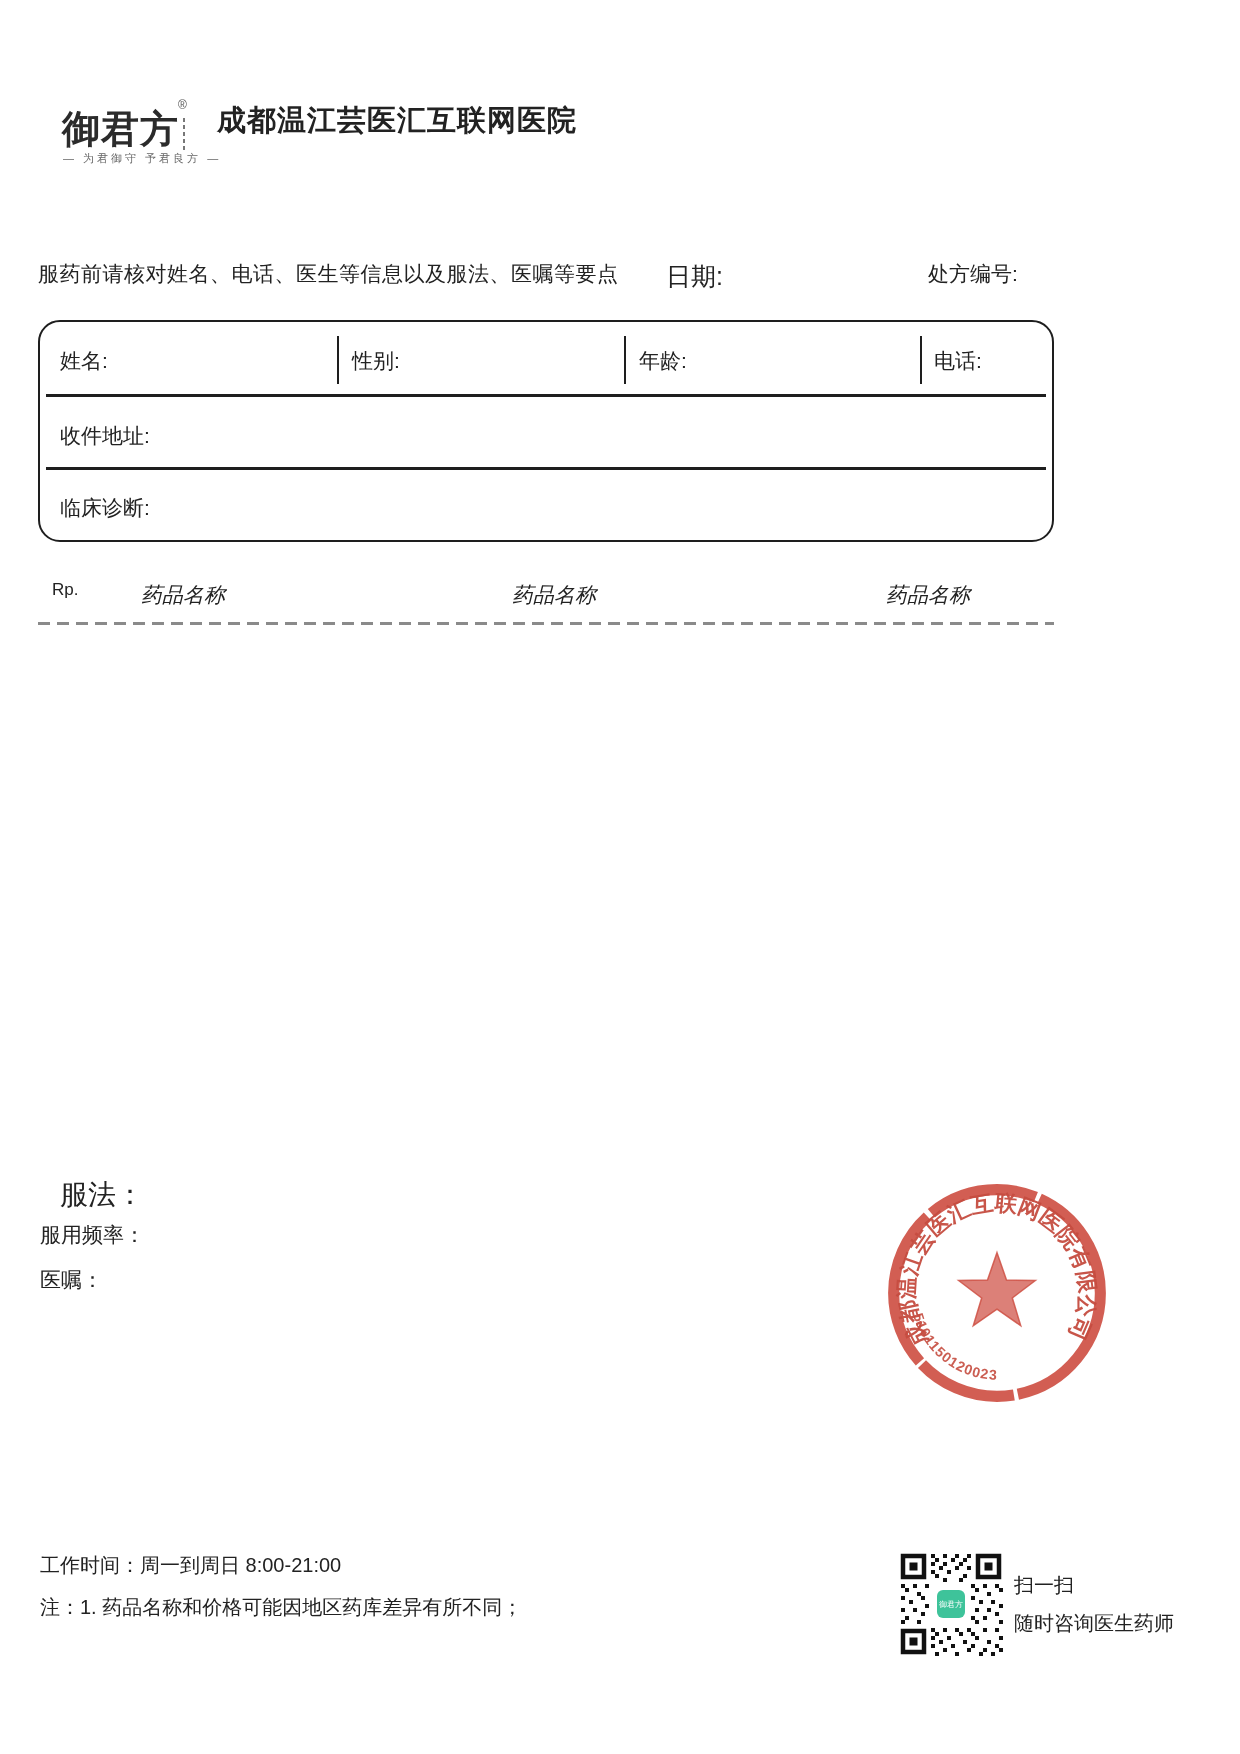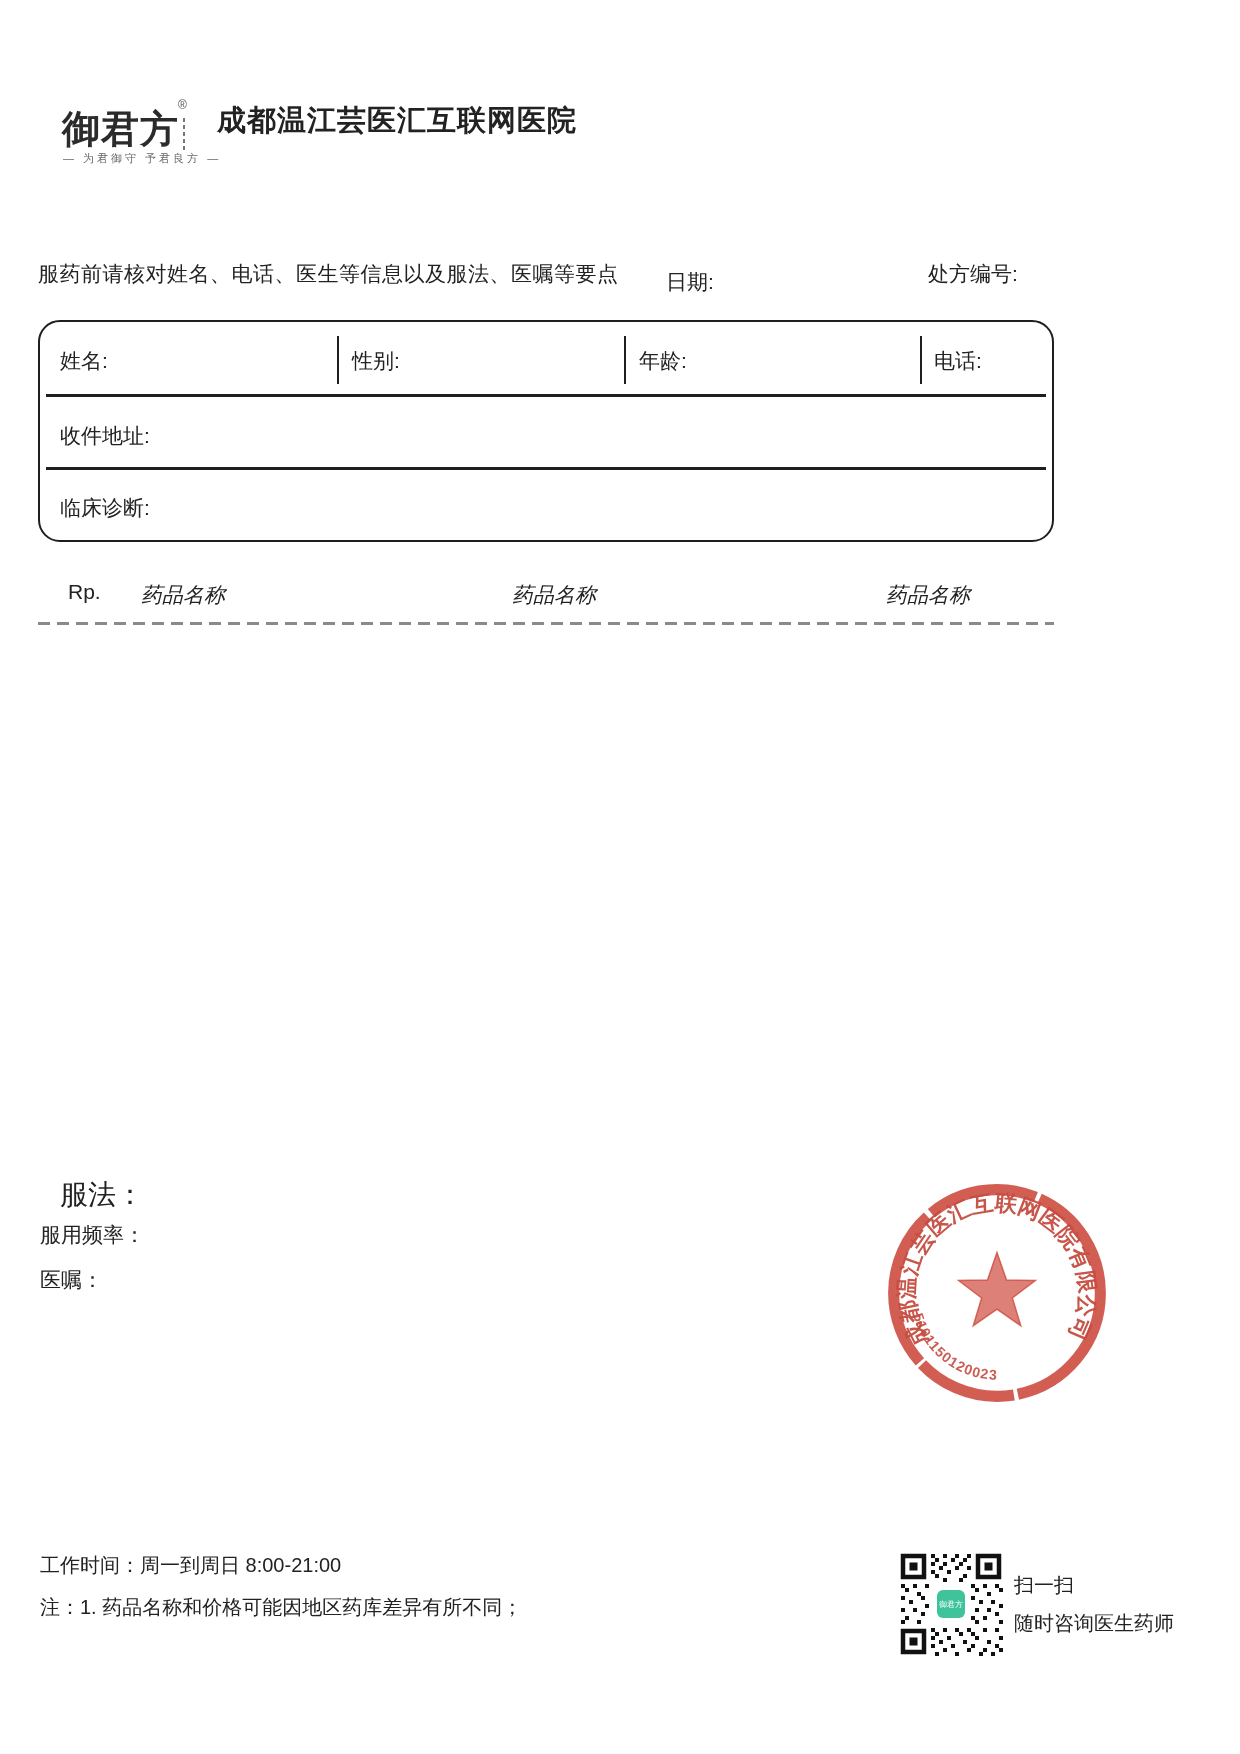--- a/index.html
+++ b/index.html
@@ -10,31 +10,31 @@
   
   .logo-name{left:62px;top:104px;font-size:38px;font-weight:bold;color:#2b2b2b;letter-spacing:1px;
              font-family:"DejaVu Serif","Liberation Serif",serif;}
   .logo-reg{left:178px;top:98px;font-size:12px;color:#555;}
   .logo-bar{left:183px;top:118px;width:2px;height:34px;background:repeating-linear-gradient(#777 0 4px,transparent 4px 7px);}
   .logo-tagline{left:63px;top:151px;font-size:11px;letter-spacing:3px;color:#666;}
   .hospital-name{left:217px;top:101px;font-size:29px;font-weight:bold;letter-spacing:1px;color:#222;}
 
   
   .notice{left:38px;top:260px;font-size:21px;letter-spacing:.5px;}
-  .date-label{left:666px;top:260px;font-size:21px;margin-top:8px;}
+  .date-label{left:666px;top:260px;font-size:25px;}
   .rx-no-label{left:928px;top:260px;font-size:21px;}
 
   
   .patient-box{left:38px;top:320px;width:1016px;height:222px;border:2.5px solid #1e1e1e;border-radius:22px;box-sizing:border-box;}
   .pb-label{position:absolute;font-size:21px;color:#222;white-space:nowrap;}
   .vsep{position:absolute;top:14px;width:2px;height:48px;background:#1e1e1e;}
   .hline{position:absolute;left:6px;right:6px;height:3px;background:#1e1e1e;}
 
   
-  .rp-label{left:68px;top:580px;font-size:21px;}
+  .rp-label{left:52px;top:580px;font-size:17px;}
   .drug-col{top:581px;font-size:21px;font-style:italic;}
   .dashed-line{left:38px;top:622px;width:1016px;height:3px;
     background:repeating-linear-gradient(90deg,#8a8a8a 0 12px,transparent 12px 19px);}
 
   
   .usage{left:40px;top:1176px;font-size:28px;margin-left:20px;}
   .freq{left:40px;top:1221px;font-size:21px;}
   .advice{left:40px;top:1266px;font-size:21px;}
 
   

